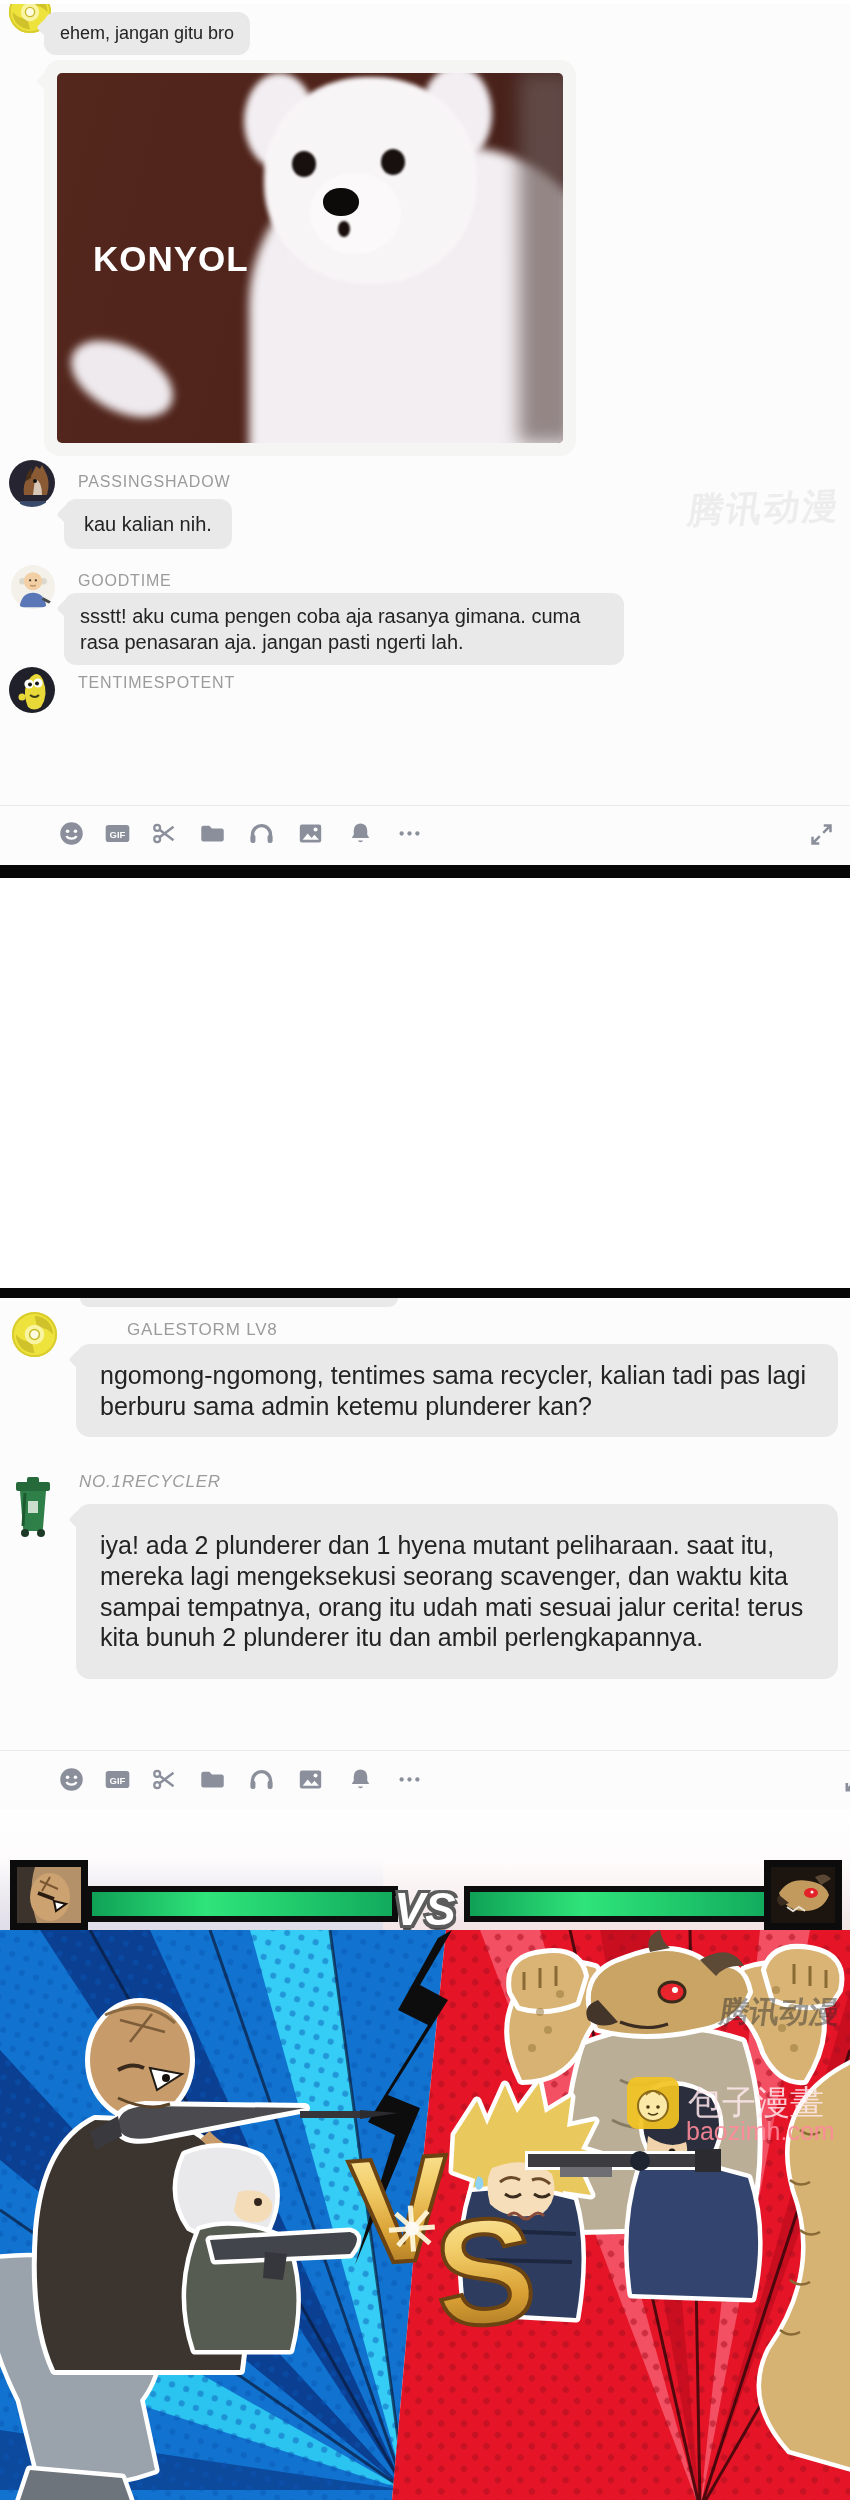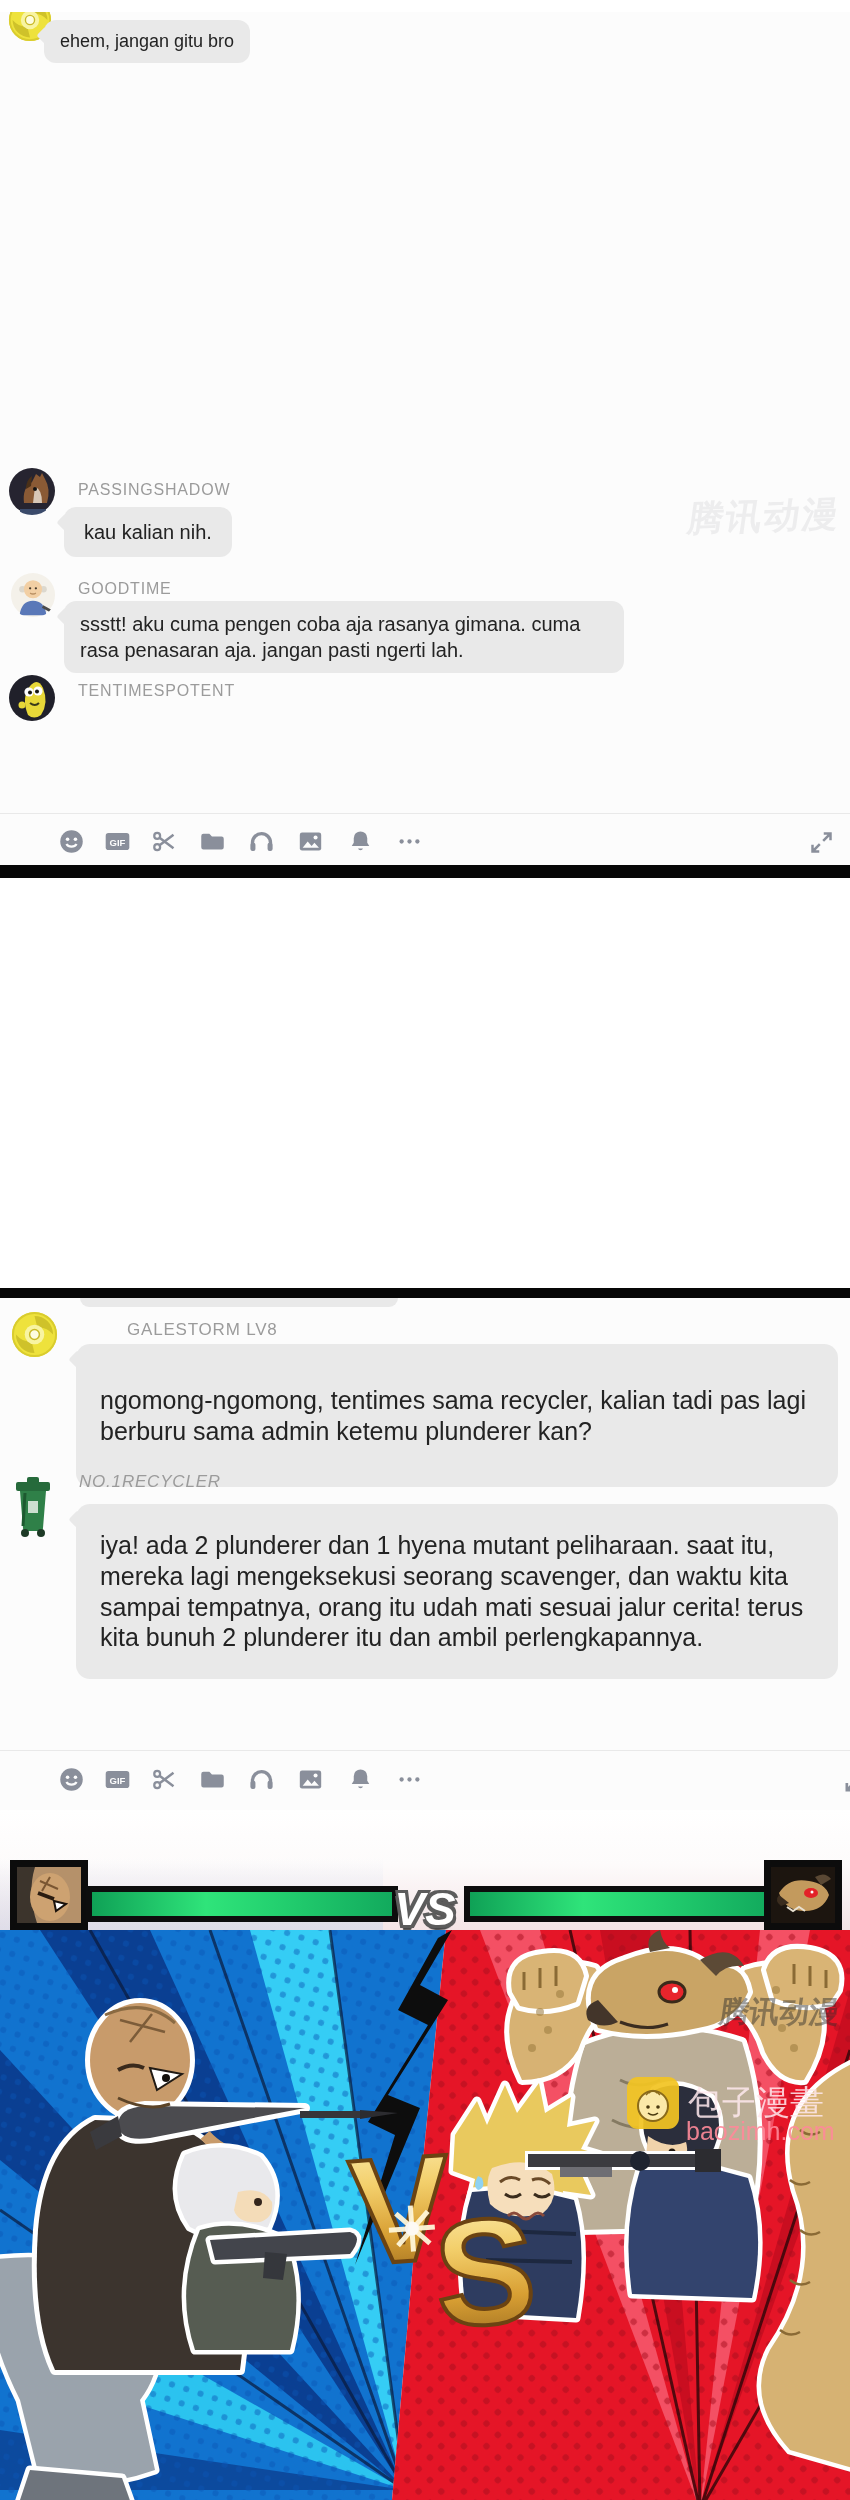--- a/index.html
+++ b/index.html
@@ -1,21 +1,21 @@
 <!DOCTYPE html>
 <html><head>
 <meta charset="utf-8">
 <style>
   html,body{margin:0;padding:0;}
   body{width:850px;height:2500px;background:#ffffff;font-family:"Liberation Sans",sans-serif;}
   #page{position:relative;width:850px;height:2500px;overflow:hidden;background:#ffffff;}
 
   
   .chat-panel{position:absolute;left:0;width:850px;background:#fcfcfc;overflow:hidden;}
-  #panel1{top:12px;height:865px;}
+  #panel1{top:4px;height:865px;}
   #panel2{top:1298px;height:512px;}
 
   .avatar{position:absolute;border-radius:50%;overflow:hidden;}
   .avatar svg{display:block;width:100%;height:100%;}
 
   .uname{position:absolute;font-size:16px;color:#9b9b9b;letter-spacing:.8px;}
   #panel2 .uname{font-size:17px;}
 
   .bubble{position:absolute;background:#e9e9e9;border-radius:12px;color:#232323;line-height:1.3;}
   .bubble::before{content:"";position:absolute;left:-5px;top:9px;width:13px;height:13px;
@@ -84,20 +84,36 @@
         <path d="M24,5 a19,19 0 0 1 19,19 q-7,-8 -16,-7 Z" fill="#cfc22a"></path>
         <path d="M24,5 a19,19 0 0 1 19,19 q-7,-8 -16,-7 Z" fill="#cfc22a" transform="rotate(180 24 24)"></path>
         <circle cx="24" cy="24" r="10" fill="#f8f4a2"></circle>
         <circle cx="24" cy="24" r="5" fill="#fdfce0" stroke="#c9ba28" stroke-width="1.5"></circle>
       </svg>
     </div>
     <div class="bubble b-ehem">
       <span>ehem, jangan gitu bro</span>
     </div>
 
+    <div class="meme-bubble">
+      <div class="meme">
+        <div class="dog-body"></div>
+        <div class="dog-ear-l"></div>
+        <div class="dog-ear-r"></div>
+        <div class="dog-head"></div>
+        <div class="dog-eye-l"></div>
+        <div class="dog-eye-r"></div>
+        <div class="dog-muzzle"></div>
+        <div class="dog-nose"></div>
+        <div class="dog-mouth"></div>
+        <div class="dog-paw"></div>
+        <div class="meme-shade"></div>
+        <div class="meme-caption">KONYOL</div>
+      </div>
+    </div>
 
     <div class="avatar" style="left:8px;top:455px;width:48px;height:48px;">
       <svg viewBox="0 0 48 48">
         <circle cx="24" cy="24" r="23" fill="#262430"></circle>
         <path d="M12,42 h26 v6 h-26 z" fill="#3a4a6a"></path>
         <path d="M16,36 q-2,-15 8,-21 l4,-8 4,3 2,-4 3,6 q6,10 2,24 z" fill="#8a5a35"></path>
         <path d="M24,9 q-6,4 -6,13 l5,-3 z" fill="#4a3018"></path>
         <path d="M27,20 q7,2 7,16 l-9,0 z" fill="#d8c8b8"></path>
         <circle cx="27" cy="22" r="2" fill="#121212"></circle>
       </svg>
@@ -224,21 +240,21 @@
       <svg viewBox="0 0 48 48">
         <circle cx="24" cy="24" r="23" fill="#eee23c"></circle>
         <circle cx="24" cy="24" r="22" fill="none" stroke="#d9cc2e" stroke-width="2"></circle>
         <path d="M24,5 a19,19 0 0 1 19,19 q-7,-8 -16,-7 Z" fill="#cfc22a"></path>
         <path d="M24,5 a19,19 0 0 1 19,19 q-7,-8 -16,-7 Z" fill="#cfc22a" transform="rotate(180 24 24)"></path>
         <circle cx="24" cy="24" r="10" fill="#f8f4a2"></circle>
         <circle cx="24" cy="24" r="5" fill="#fdfce0" stroke="#c9ba28" stroke-width="1.5"></circle>
       </svg>
     </div>
     <div class="uname" style="left:79px;top:22px;margin-left:48px;">GALESTORM LV8</div>
-    <div class="bubble" style="left:76px;top:46px;width:762px;font-size:25px;line-height:1.22;padding:41px 24px;box-sizing:border-box;border-radius:14px;">
+    <div class="bubble" style="left:76px;top:46px;width:762px;font-size:25px;line-height:1.22;padding:16px 24px;box-sizing:border-box;border-radius:14px;">
       <span>ngomong-ngomong, tentimes sama recycler, kalian tadi pas lagi berburu sama admin ketemu plunderer kan?</span>
     </div>
 
     <div style="position:absolute;left:13px;top:176px;width:40px;height:64px;">
       <svg viewBox="0 0 40 64" style="width:100%;height:100%;">
         <rect x="14" y="3" width="12" height="7" rx="2" fill="#266a3b"></rect>
         <rect x="3" y="8" width="34" height="9" rx="2" fill="#266a3b"></rect>
         <path d="M7,17 h26 l-3,37 a3,3 0 0 1 -3,3 h-14 a3,3 0 0 1 -3,-3 z" fill="#2f8048"></path>
         <path d="M12,19 l-2,33" stroke="#1d5a30" stroke-width="3"></path>
         <rect x="15" y="27" width="10" height="12" fill="#e8f0e8" opacity=".85"></rect>

